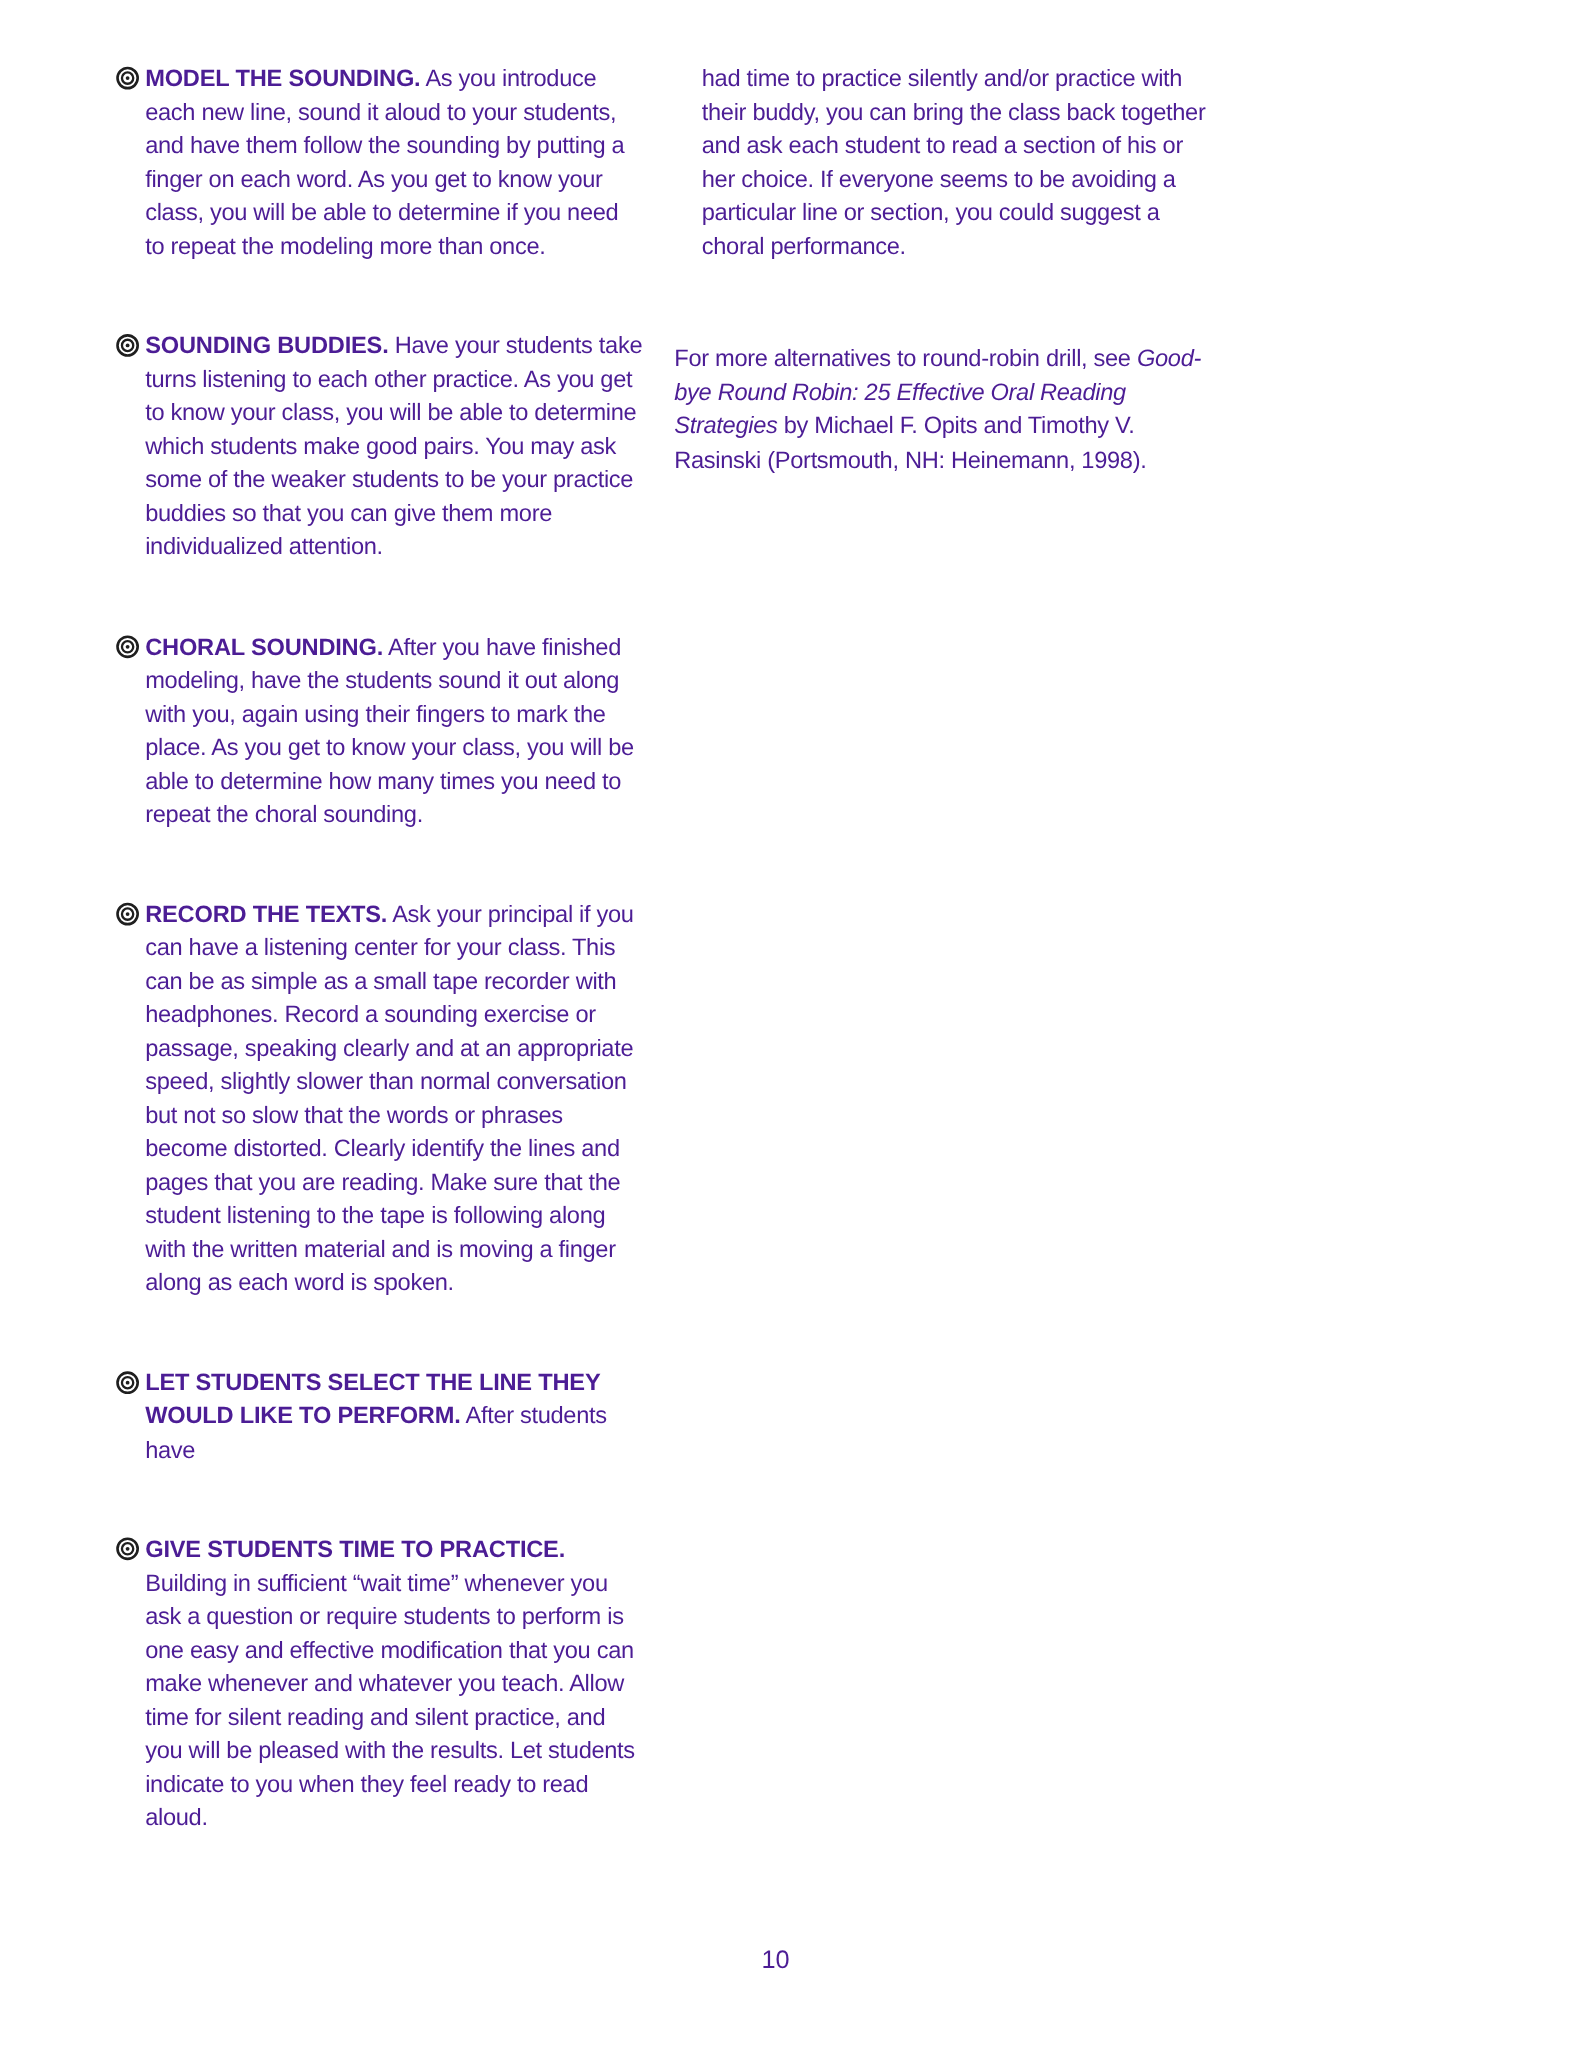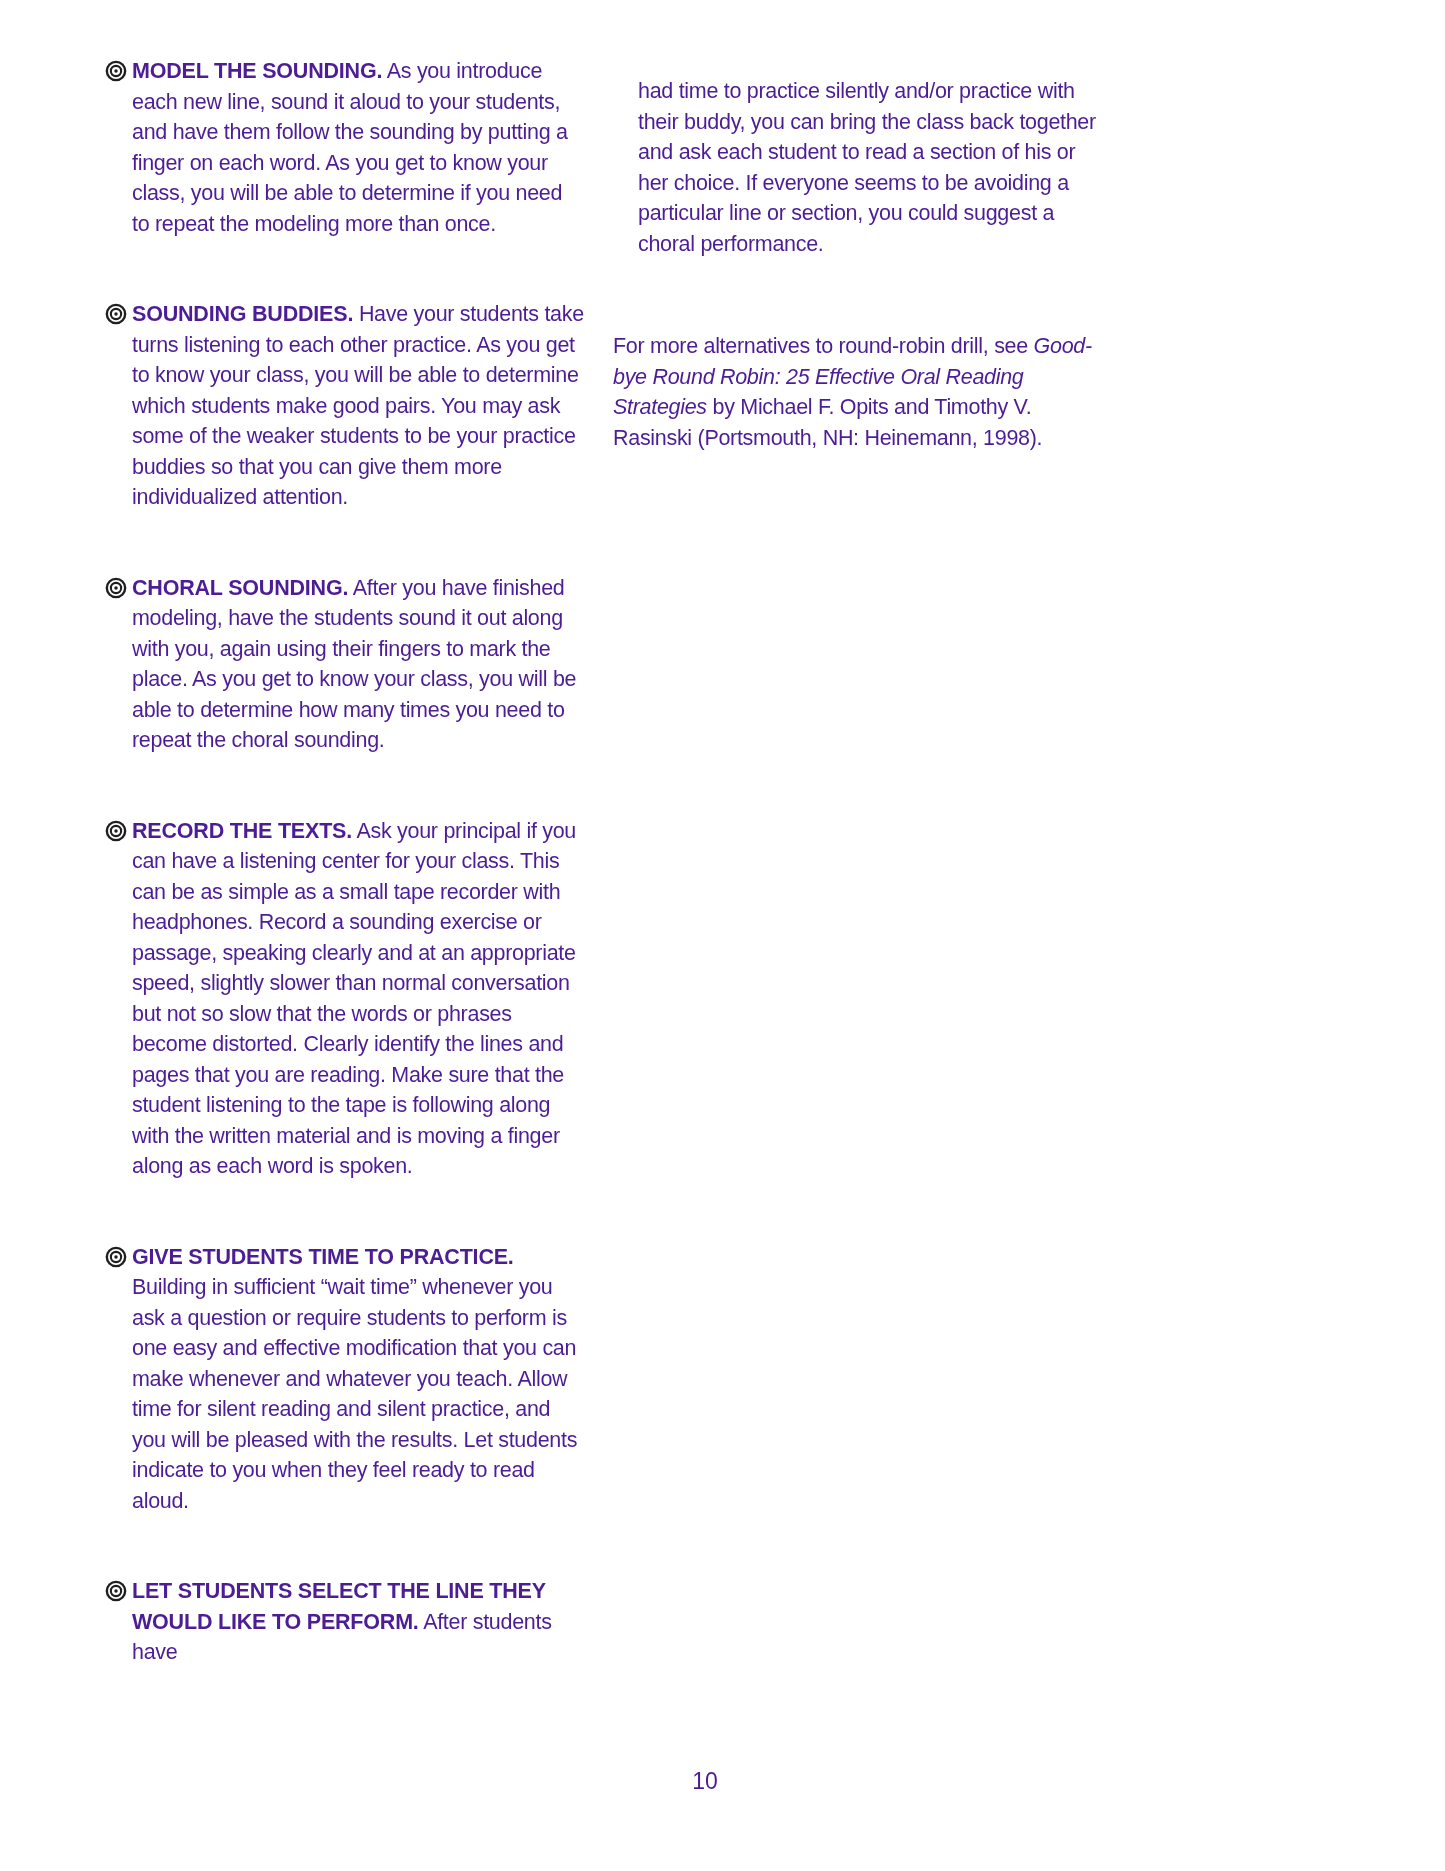--- a/index.html
+++ b/index.html
@@ -49,21 +49,20 @@
     position: absolute;
     left: 0;
     top: 4px;
     width: 22px;
     height: 22px;
   }
   .bullet svg { display: block; }
 
   .continuation {
     padding-left: 25px;
-    margin-top: 20px;
   }
   .reference {
     margin-top: 72px;
   }
   .reference i {
     font-style: italic;
   }
   .page-number {
     position: absolute;
     top: 1766px;
@@ -131,34 +130,34 @@
       </li>
 
       <li class="tip">
         <span class="bullet">
             <svg viewBox="0 0 24 24" width="22" height="22">
               <circle cx="12" cy="12" r="10" fill="none" stroke="#1f1f1f" stroke-width="2.6"></circle>
               <circle cx="12" cy="12" r="5.6" fill="none" stroke="#1f1f1f" stroke-width="2.3"></circle>
               <circle cx="12" cy="12" r="1.9" fill="#1f1f1f"></circle>
             </svg>
           </span>
-        <p class="tip-text"><span class="tip-heading">GIVE STUDENTS TIME TO PRACTICE.</span>
-<span>Building in sufficient “wait time” whenever you ask a question or require students to perform is one easy and effective modification that you can make whenever and whatever you teach. Allow time for silent reading and silent practice, and you will be pleased with the results. Let students indicate to you when they feel ready to read aloud.</span></p>
+        <p class="tip-text"><span class="tip-heading">LET STUDENTS SELECT THE LINE THEY WOULD LIKE TO PERFORM.</span>
+<span>After students have</span></p>
       </li>
 
       <li class="tip">
         <span class="bullet">
             <svg viewBox="0 0 24 24" width="22" height="22">
               <circle cx="12" cy="12" r="10" fill="none" stroke="#1f1f1f" stroke-width="2.6"></circle>
               <circle cx="12" cy="12" r="5.6" fill="none" stroke="#1f1f1f" stroke-width="2.3"></circle>
               <circle cx="12" cy="12" r="1.9" fill="#1f1f1f"></circle>
             </svg>
           </span>
-        <p class="tip-text"><span class="tip-heading">LET STUDENTS SELECT THE LINE THEY WOULD LIKE TO PERFORM.</span>
-<span>After students have</span></p>
+        <p class="tip-text"><span class="tip-heading">GIVE STUDENTS TIME TO PRACTICE.</span>
+<span>Building in sufficient “wait time” whenever you ask a question or require students to perform is one easy and effective modification that you can make whenever and whatever you teach. Allow time for silent reading and silent practice, and you will be pleased with the results. Let students indicate to you when they feel ready to read aloud.</span></p>
       </li>
 
     </ul>
   </div>
 
   <div class="col col-right">
     <p class="continuation">had time to practice silently and/or practice with their buddy, you can bring the class back together and ask each student to read a section of his or her choice. If everyone seems to be avoiding a particular line or section, you could suggest a choral performance.</p>
     <p class="reference"><span>For more alternatives to round-robin drill, see</span>
 <i>Good-bye Round Robin: 25 Effective Oral Reading Strategies</i>
 <span>by Michael F. Opits and Timothy V. Rasinski (Portsmouth, NH: Heinemann, 1998).</span></p>

